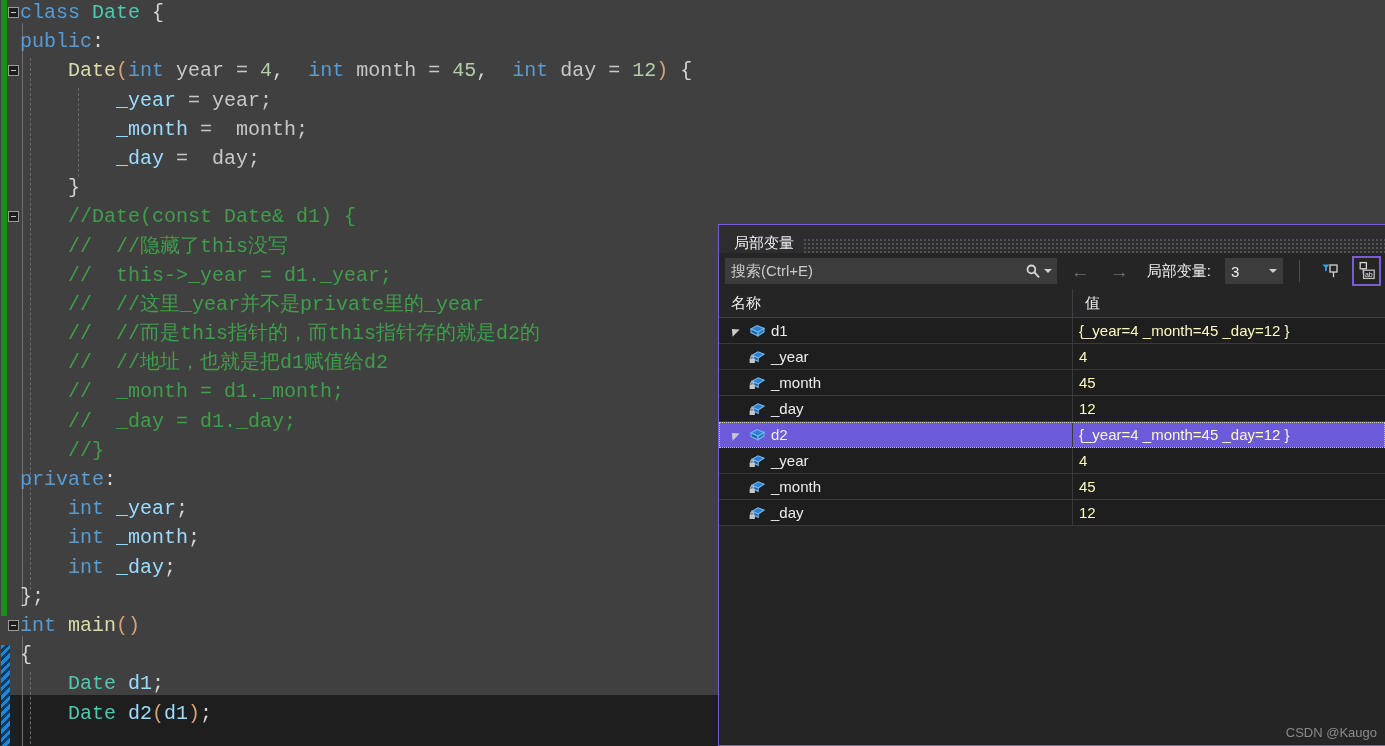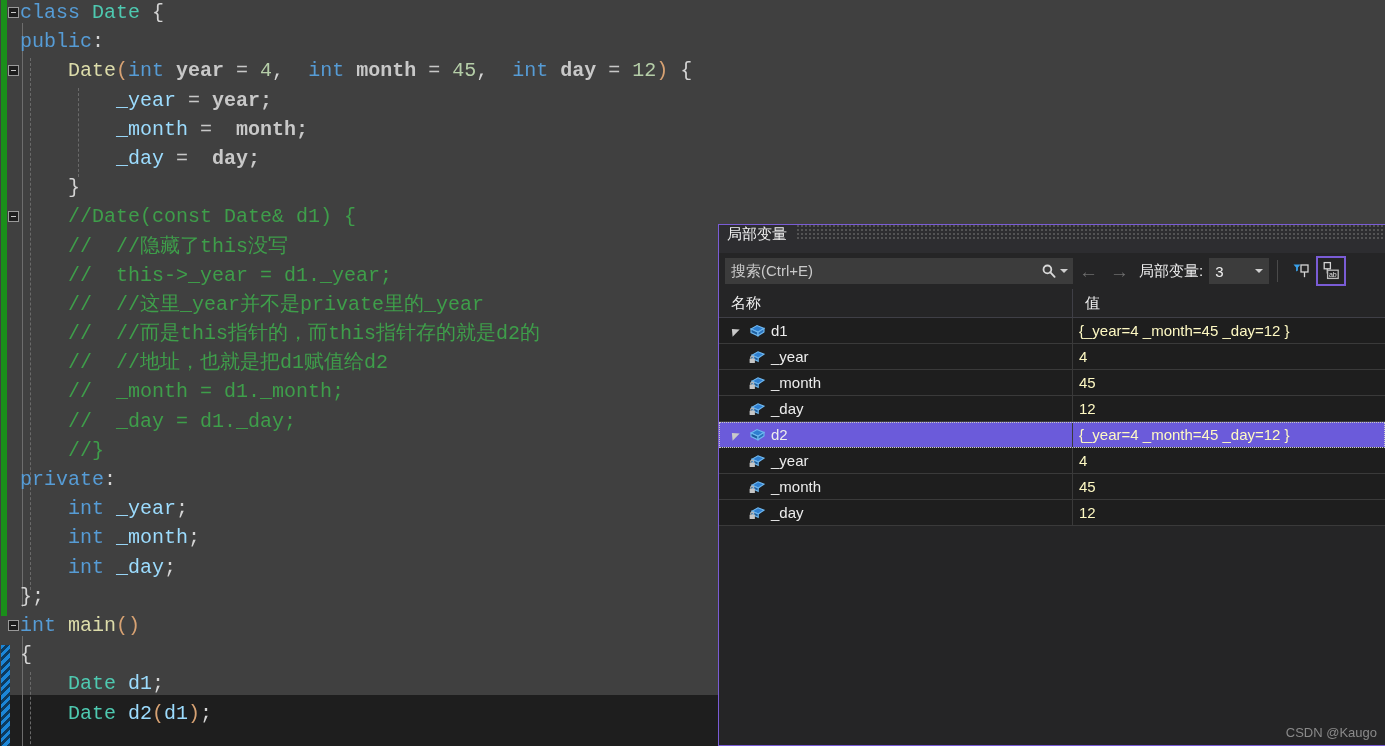--- a/index.html
+++ b/index.html
@@ -95,21 +95,21 @@
   .code .ln {
     display: block;
     height: 29.2px;
     padding-left: 20px;
   }
 
   .kw      { color: #569CD6; }   
   .type    { color: #4EC9B0; }   
   .fn      { color: #DCDCAA; }   
   .var     { color: #9CDCFE; }   
-  .plain   { color: #C8C8C8; font-weight: bold; }
+  .plain   { color: #C8C8C8; }
   .num     { color: #B5CEA8; }
   .punc    { color: #D4D4D4; }
   .paren   { color: #D7A273; }
   .cmt     { color: #3E9E4A; }
   .op      { color: #C8C8C8; }
 
   
   .locals-panel {
     position: absolute;
     left: 718px;
@@ -122,22 +122,22 @@
     box-sizing: border-box;
     color: #F0F0F0;
     font-family: "Liberation Sans", sans-serif;
   }
 
   .panel-titlebar {
     position: relative;
     height: 28px;
     background: #2D2D30;
     display: flex;
-    align-items: flex-start;
-    padding-left: 8px;
+    align-items: flex-end;
+    padding-left: 15px;
   }
   .panel-title {
     font-size: 15px;
     color: #F1F1F1;
     white-space: nowrap;
     padding-right: 10px;
   }
   .drag-dots {
     flex: 1;
     height: 14px;
@@ -147,21 +147,21 @@
     opacity: 0.85;
   }
 
   .panel-toolbar {
     position: relative;
     height: 36px;
     background: #252526;
     display: flex;
     align-items: center;
     padding: 0 4px 0 6px;
-    gap: 0;
+    gap: 8px;
   }
 
   .search-box {
     position: relative;
     width: 348px;
     height: 26px;
     background: #3C3C3C;
     border: 1px solid #3C3C3C;
     box-sizing: border-box;
     display: flex;

